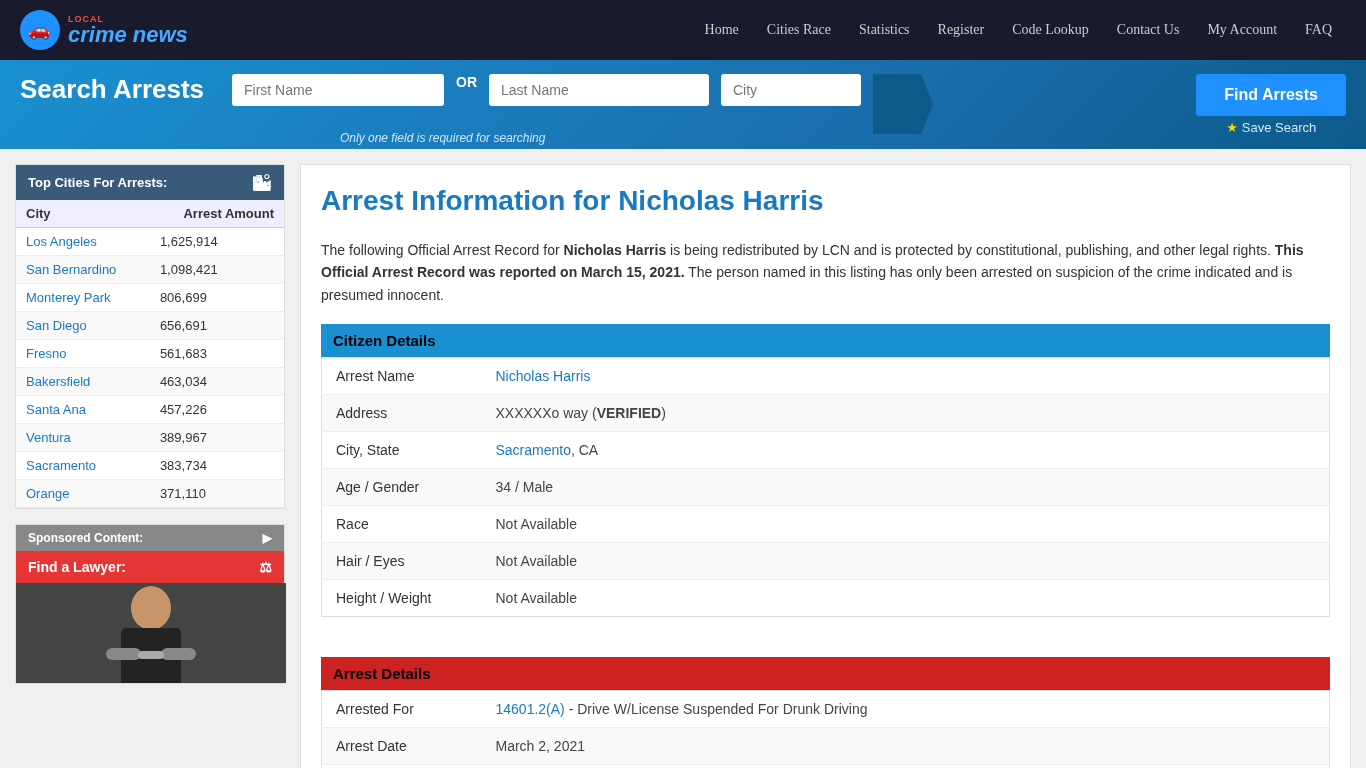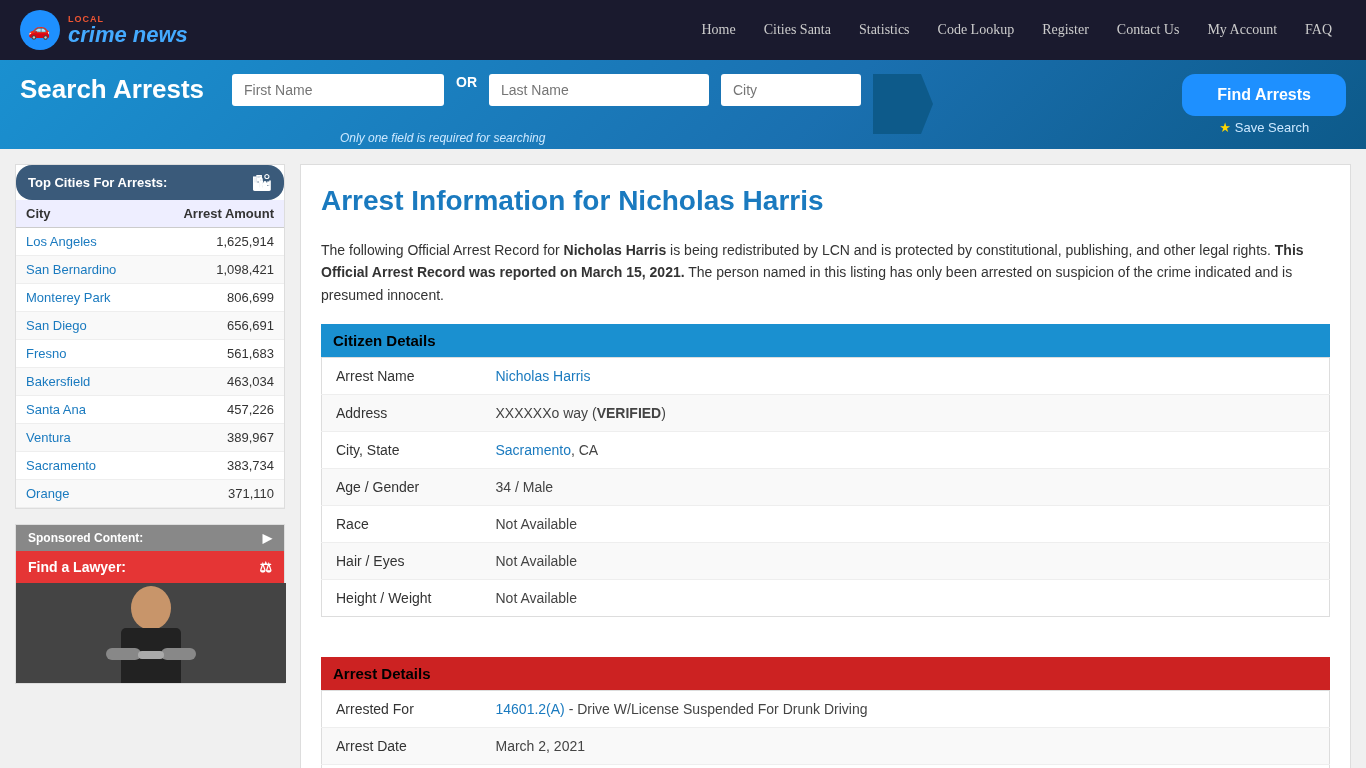--- a/index.html
+++ b/index.html
@@ -108,24 +108,24 @@
       margin-left: auto;
       display: flex;
       flex-direction: column;
       align-items: center;
       gap: 4px;
     }
     .find-arrests-btn {
       background: #1e90ff;
       color: white;
       border: none;
-      padding: 12px 35px;
+      padding: 12px 28px;
       font-size: 16px;
       font-weight: bold;
-      border-radius: 13px;
+      border-radius: 3px;
       cursor: pointer;
       white-space: nowrap;
     }
     .save-search-btn {
       background: none;
       border: none;
       color: #cce8ff;
       font-size: 13px;
       cursor: pointer;
       display: flex; align-items: center; gap: 4px;
@@ -154,39 +154,38 @@
     }
     .sidebar-header {
       background: #3a5a7a;
       color: white;
       padding: 8px 12px;
       font-size: 13px;
       font-weight: bold;
       display: flex;
       justify-content: space-between;
       align-items: center;
-      border-radius: 16px;
     }
     .sidebar-header-icon { font-size: 16px; }
     .cities-table { width: 100%; border-collapse: collapse; }
     .cities-table th {
       background: #eef;
       padding: 6px 10px;
       text-align: left;
       font-weight: bold;
       font-size: 13px;
       border-bottom: 1px solid #ccc;
     }
     .cities-table th.right { text-align: right; }
     .cities-table td {
       padding: 6px 10px;
       font-size: 13px;
       border-bottom: 1px solid #eee;
     }
-    .cities-table td.right { text-align: right; }
+    .cities-table td.right { text-align: left; }
     .cities-table tr:nth-child(even) td { background: #f9f9f9; }
     .city-link { color: #1a7abf; text-decoration: none; }
 
     .sponsored-header {
       background: #888;
       color: white;
       padding: 6px 12px;
       font-size: 12px;
       font-weight: bold;
       display: flex;
@@ -267,24 +266,24 @@
 <nav>
   <div class="nav-logo">
     <div class="nav-logo-icon">🚗</div>
     <div class="nav-logo-text">
       <span class="nav-logo-local">LOCAL</span>
       <span class="nav-logo-name">crime news</span>
     </div>
   </div>
   <div class="nav-links">
     <a class="nav-link" href="#">Home</a>
-    <a class="nav-link" href="#">Cities Santa</a>
+    <a class="nav-link" href="#">Cities Race</a>
     <a class="nav-link" href="#">Statistics</a>
+    <a class="nav-link" href="#">Register</a>
     <a class="nav-link" href="#">Code Lookup</a>
-    <a class="nav-link" href="#">Register</a>
     <a class="nav-link" href="#">Contact Us</a>
     <a class="nav-link" href="#">My Account</a>
     <a class="nav-link" href="#">FAQ</a>
   </div>
 </nav>
 
 <div class="search-bar">
   <div class="search-bar-title">Search Arrests</div>
   <input class="search-input" type="text" placeholder="First Name" style="">
   <span class="or-label">OR</span>

